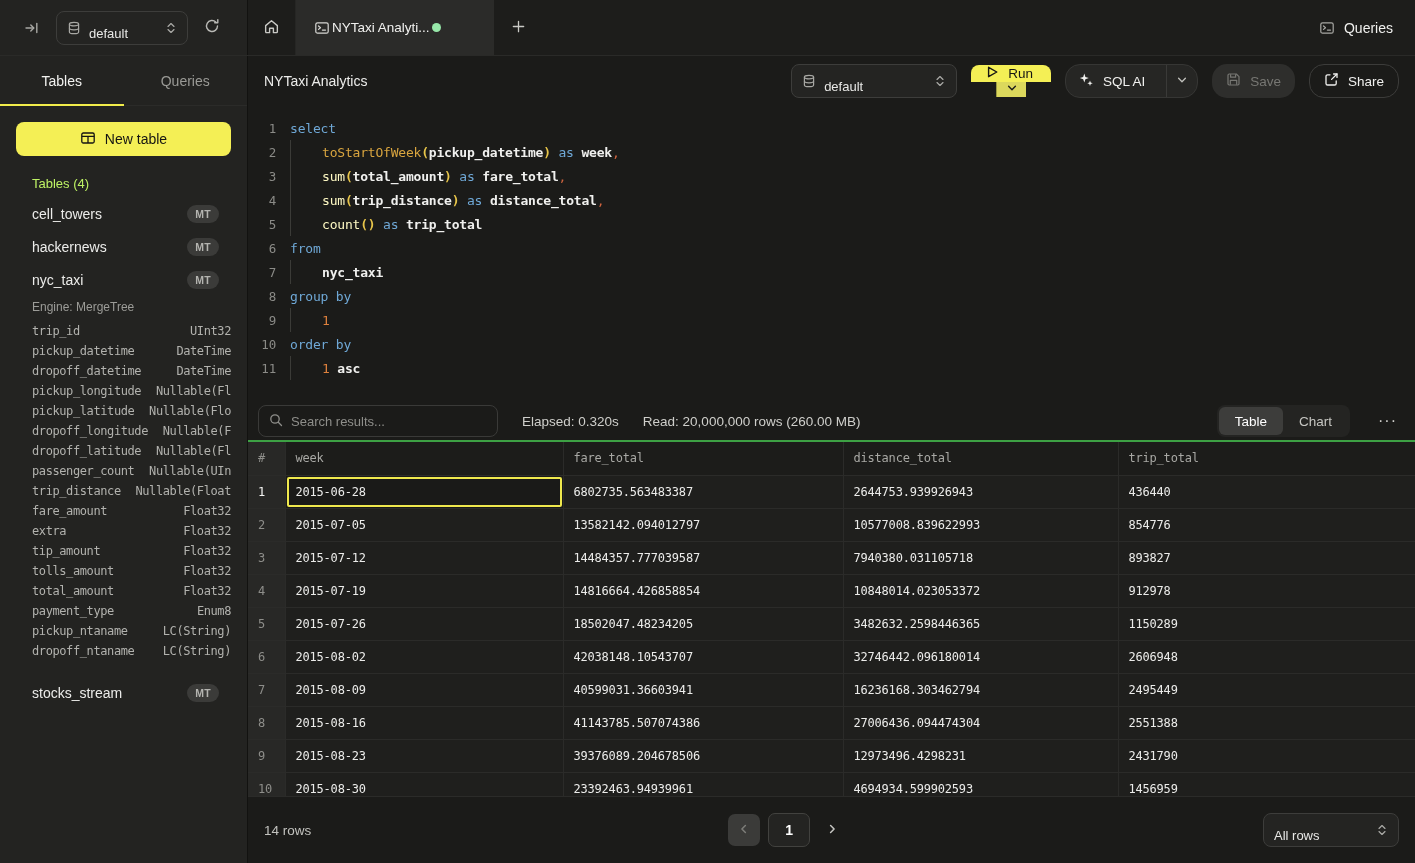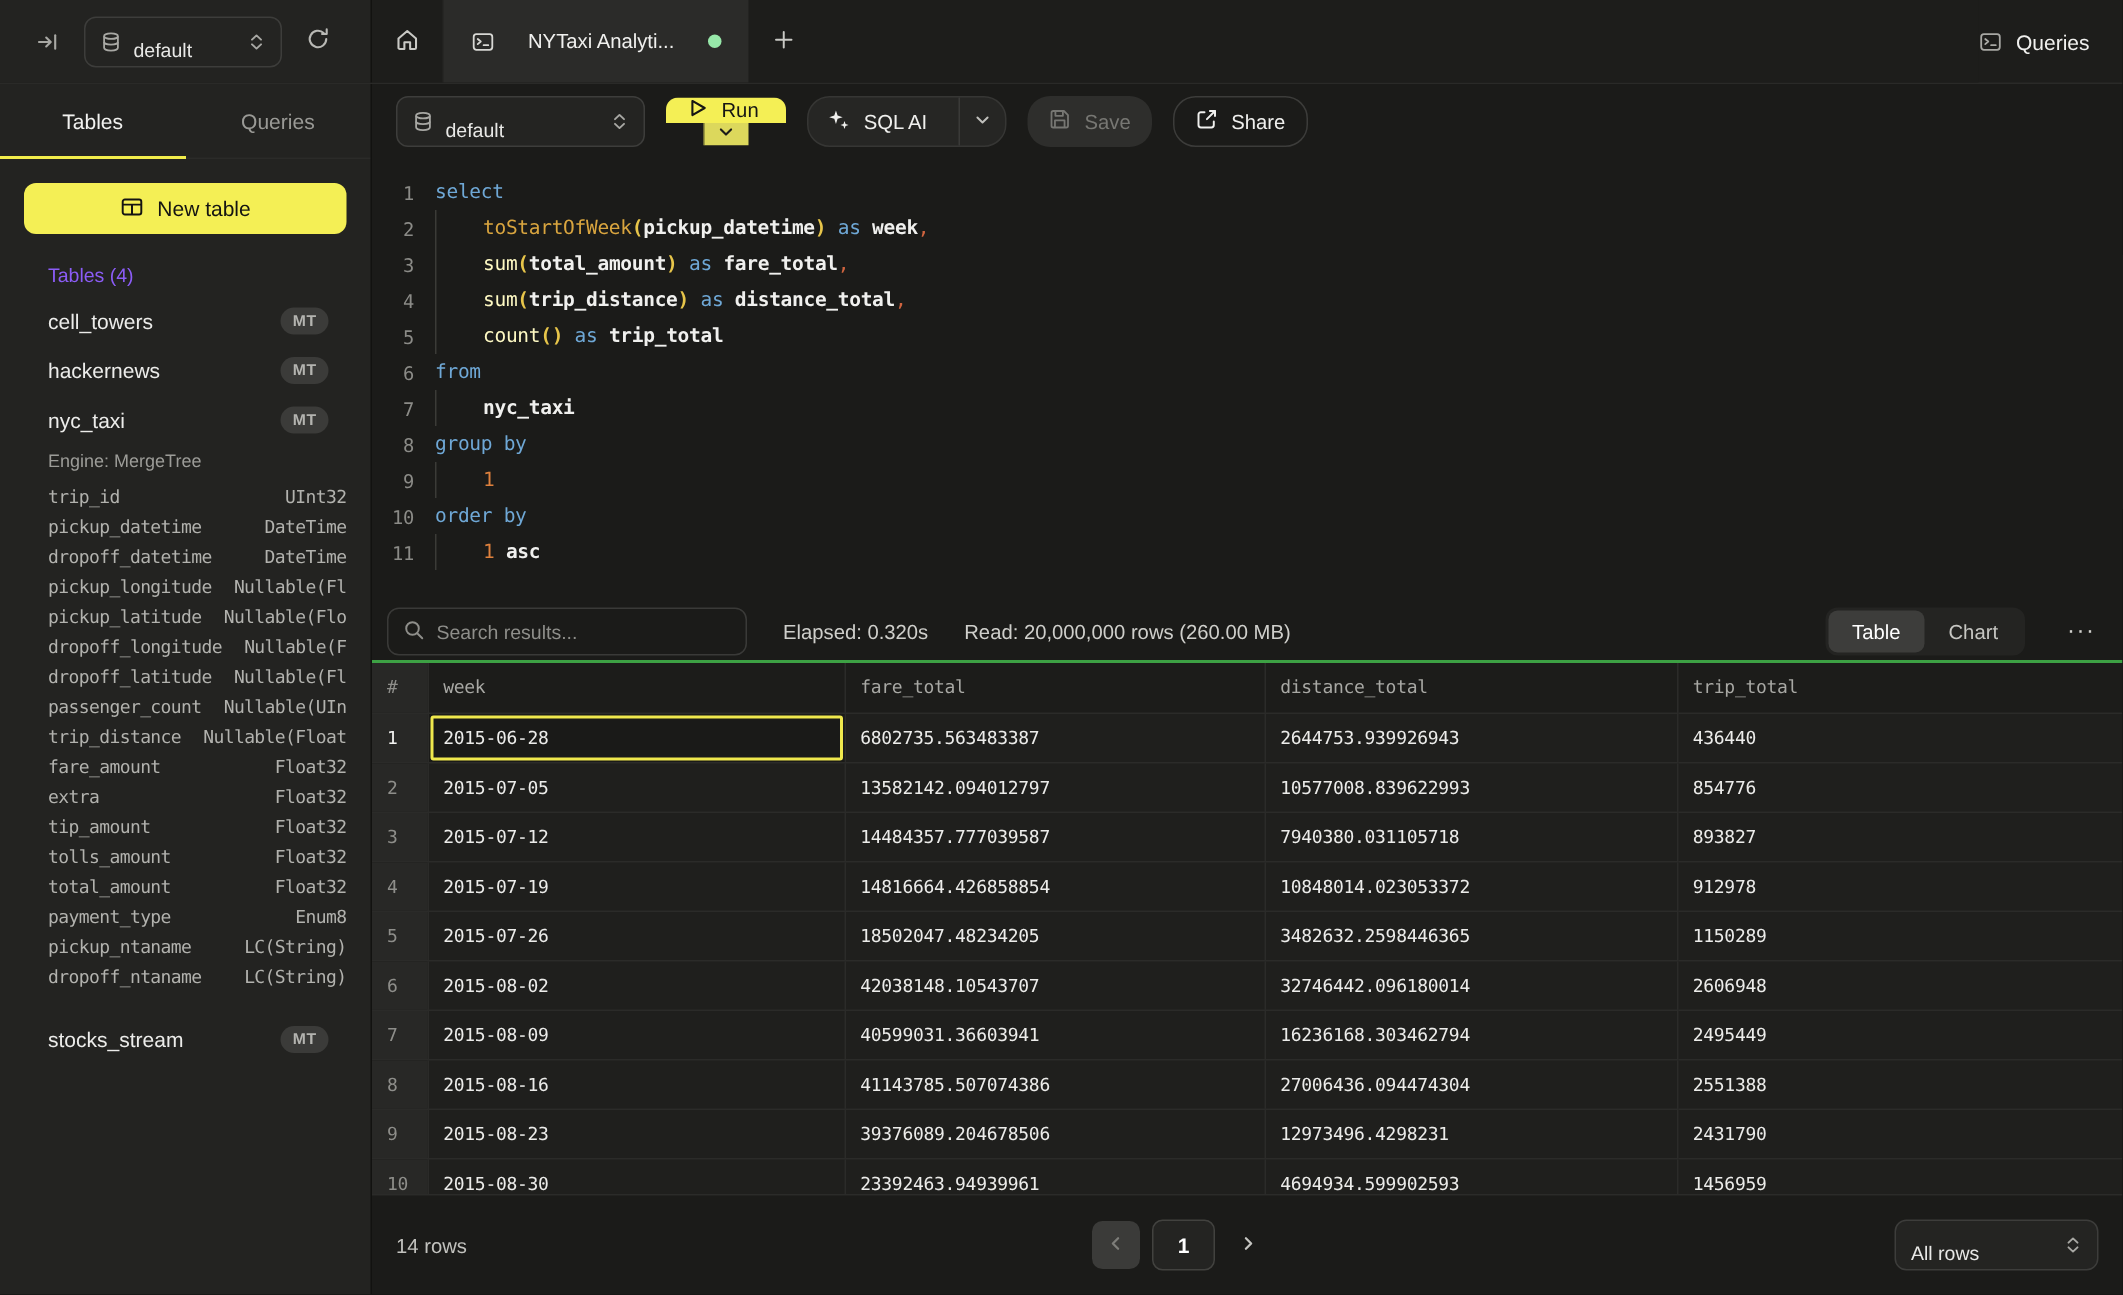--- a/index.html
+++ b/index.html
@@ -10,42 +10,42 @@
   
   .topbar { height:56px; display:flex; align-items:stretch; background:#1d1d1b; border-bottom:1px solid #2a2a28; flex:none; }
   .topbar-left { width:248px; flex:none; display:flex; align-items:center; gap:10px; padding:0 14px 0 18px; background:#232321; border-right:1px solid #121210; }
   .icon-btn { background:none; border:none; color:#b9b9b5; display:flex; align-items:center; justify-content:center; width:28px; height:28px; cursor:pointer; }
   .select { display:flex; align-items:center; gap:8px; background:#242422; border:1px solid #3d3d3b; border-radius:8px; height:34px; padding:0 10px; color:#e8e8e6; cursor:pointer; }
   .select .lbl { flex:1; font-size:13px;margin-top:11px; }
   .db-select-top { width:132px; }
   .muted-ico { color:#a8a8a4; display:flex; }
   .tabstrip { flex:1; display:flex; align-items:stretch; background:#1d1d1b; }
   .home-btn { width:48px; display:flex; align-items:center; justify-content:center; color:#c9c9c5; background:none; border:none; border-right:1px solid #262624; cursor:pointer; }
-  .tab { display:flex; align-items:center; gap:22px; padding:0 18px; background:#2b2b29; color:#f0f0ee; min-width:198px; cursor:pointer; }
+  .tab { display:flex; align-items:center; gap:2px; padding:0 18px; background:#2b2b29; color:#f0f0ee; min-width:198px; cursor:pointer; }
   .tab .ticon { color:#d8d8d4; display:flex; }
   .tab-title { font-size:13.5px; }
   .dot { width:9px; height:9px; border-radius:50%; background:#97e8a9; }
   .add-tab { width:48px; display:flex; align-items:center; justify-content:center; background:none; border:none; color:#c9c9c5; cursor:pointer; }
   .topbar-right { display:flex; align-items:center; padding-right:22px; }
   .queries-link { display:flex; align-items:center; gap:9px; background:none; border:none; color:#f0f0ee; font-size:14px; cursor:pointer; }
 
   
   .body { flex:1; display:flex; min-height:0; }
 
   
   .sidebar { width:248px; flex:none; background:#232321; border-right:1px solid #121210; display:flex; flex-direction:column; overflow:hidden; }
   .side-tabs { height:50px; display:flex; border-bottom:1px solid #2b2b29; flex:none; }
   .side-tab { flex:1; display:flex; align-items:center; justify-content:center; font-size:14px; color:#9a9a96; cursor:pointer; position:relative; }
   .side-tab.active { color:#f2f2f0; }
   .side-tab.active::after { content:""; position:absolute; left:0; right:0; bottom:-1px; height:2px; background:#f1ec4b; }
   .new-table { margin:16px 16px 0; height:34px; border:none; border-radius:8px; background:#f4ef55; color:#141412; font-size:14px; font-weight:500; display:flex; align-items:center; justify-content:center; gap:9px; cursor:pointer; font-family:inherit; }
   .search-box { margin:14px 16px 0; height:34px; border:1px solid #3a3a38; border-radius:8px; display:flex; align-items:center; gap:8px; padding:0 10px; color:#8e8e8a; }
   .search-box input { background:none; border:none; outline:none; color:#d8d8d4; font-size:13px; width:100%; font-family:inherit; }
   .search-box input::placeholder { color:#8e8e8a; }
-  .section-label { margin:20px 16px 6px 32px; font-size:13px; color:#8b5cf6; }
+  .section-label { margin:20px 16px 6px 32px; font-size:13px; color:#bef264; }
   .tables-list { flex:1; overflow:hidden; }
   .tbl-row { height:33px; display:flex; align-items:center; padding:0 28px 0 32px; cursor:pointer; }
   .tbl-name { flex:1; font-size:14px; font-weight:500; color:#ececea; }
   .badge { background:#3b3b39; color:#b4b4b0; font-size:10.5px; font-weight:600; border-radius:10px; padding:3px 8px; letter-spacing:.3px; }
   .engine-note { padding:4px 16px 8px 32px; font-size:12px; color:#9c9c98; }
   .cols { padding:2px 16px 12px 32px; font-family:"DejaVu Sans Mono", monospace; font-size:12px; letter-spacing:-0.4px; color:#b2b2ae; }
   .col-row { height:20px; display:flex; justify-content:space-between; white-space:nowrap; overflow:hidden; }
   .col-type { color:#b2b2ae; }
 
   
@@ -299,20 +299,21 @@
           <div class="tbl-row">
             <span class="tbl-name">stocks_stream</span>
             <span class="badge">MT</span>
           </div>
         </div>
     </aside>
 
     <main class="main">
 
       <div class="query-header">
+        <div class="qtitle">NYTaxi Analytics</div>
         <div class="select db-select-hdr">
           <span class="muted-ico">
             <svg viewBox="0 0 14 14" width="14" height="14" fill="none" stroke="currentColor" stroke-width="1.2">
                 <ellipse cx="7" cy="3.1" rx="4.6" ry="1.8"></ellipse>
                 <path d="M2.4 3.1v7.8c0 1 2.1 1.8 4.6 1.8s4.6-.8 4.6-1.8V3.1"></path>
                 <path d="M2.4 7c0 1 2.1 1.8 4.6 1.8S11.6 8 11.6 7"></path>
               </svg>
           </span>
           <span class="lbl">default</span>
           <span class="muted-ico">

